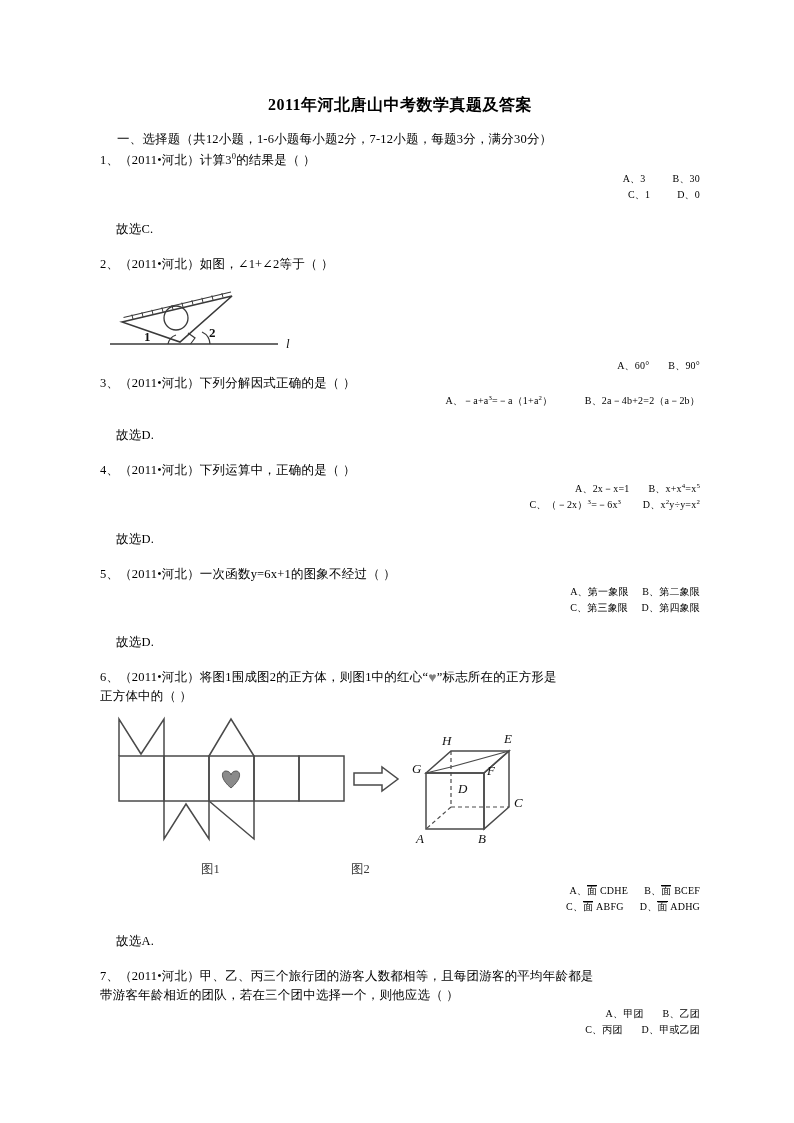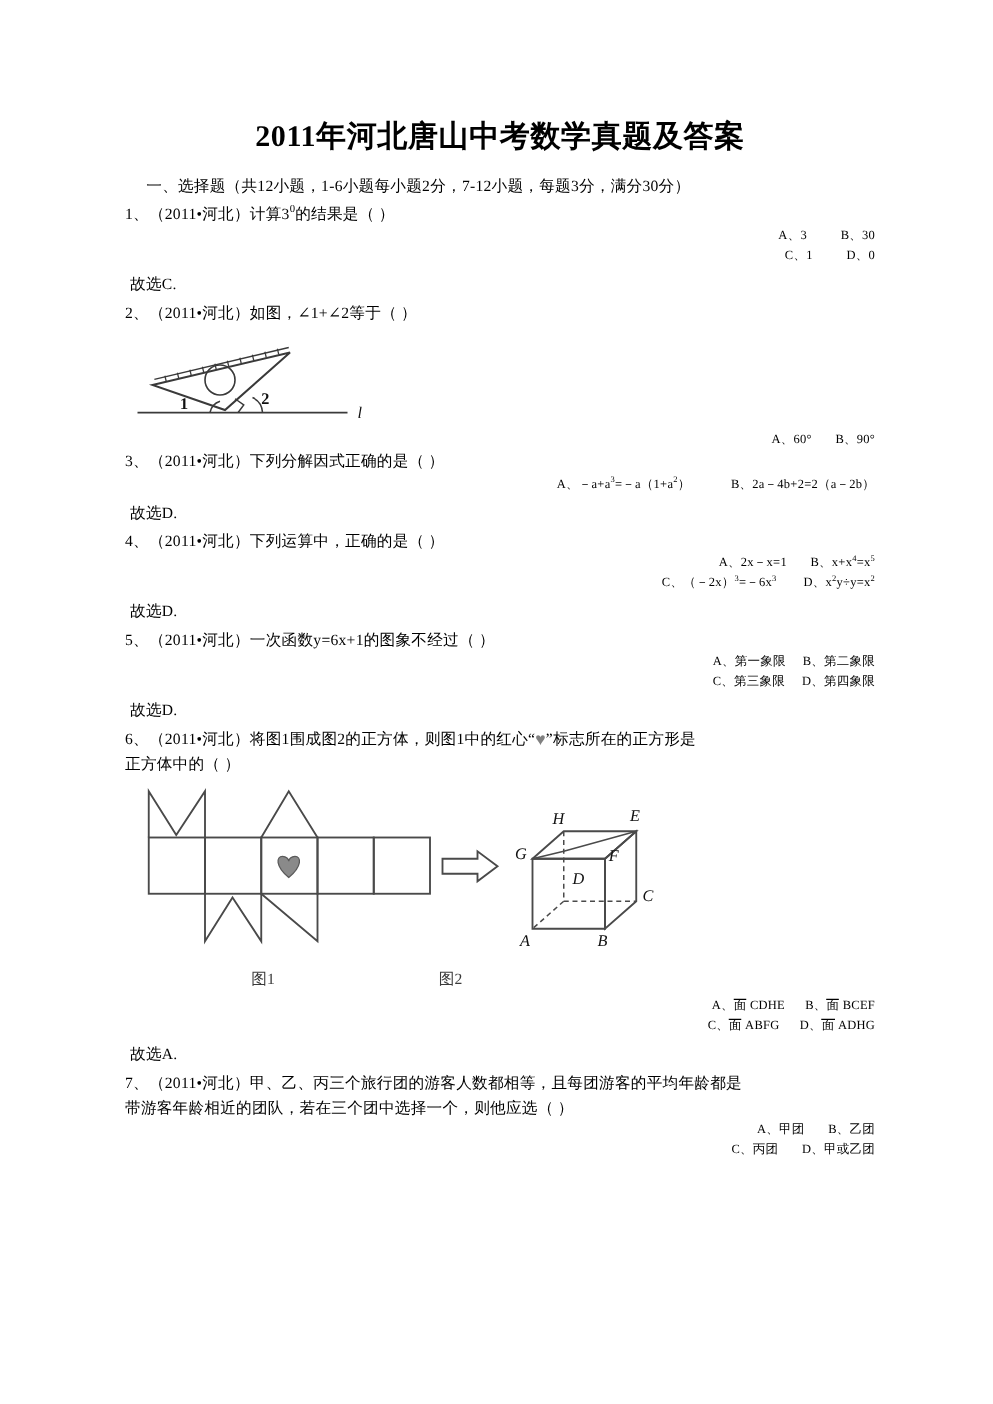--- a/index.html
+++ b/index.html
@@ -25,21 +25,21 @@
   }
   .content {
     position: absolute;
     left: 100px;
     top: 95px;
     width: 600px;
   }
   .doc-title {
     text-align: center;
     font-family: "Liberation Serif", "DejaVu Serif", serif;
-    font-size: 24px;
+    font-size: 16px;
     font-weight: bold;
     letter-spacing: 0.5px;
     margin: 0 0 14px 0;
     line-height: 1.3;
   }
   .section-head {
     font-size: 12.5px;
     line-height: 1.55;
     margin: 0 0 2px 17px;
     letter-spacing: 0.2px;
@@ -56,21 +56,21 @@
     margin: 0;
     padding-left: 34px;
     letter-spacing: 0.2px;
     display: block;
     white-space: pre;
     text-align: right;
   }
   .answer {
     font-size: 12.5px;
     line-height: 1.6;
-    margin: 4px;
+    margin: 16px;
     letter-spacing: 0.2px;
   }
   sup {
     font-size: 0.68em;
     vertical-align: super;
     line-height: 0;
   }
   .ovl {
     border-top: 1px solid #000;
     padding-top: 0px;

